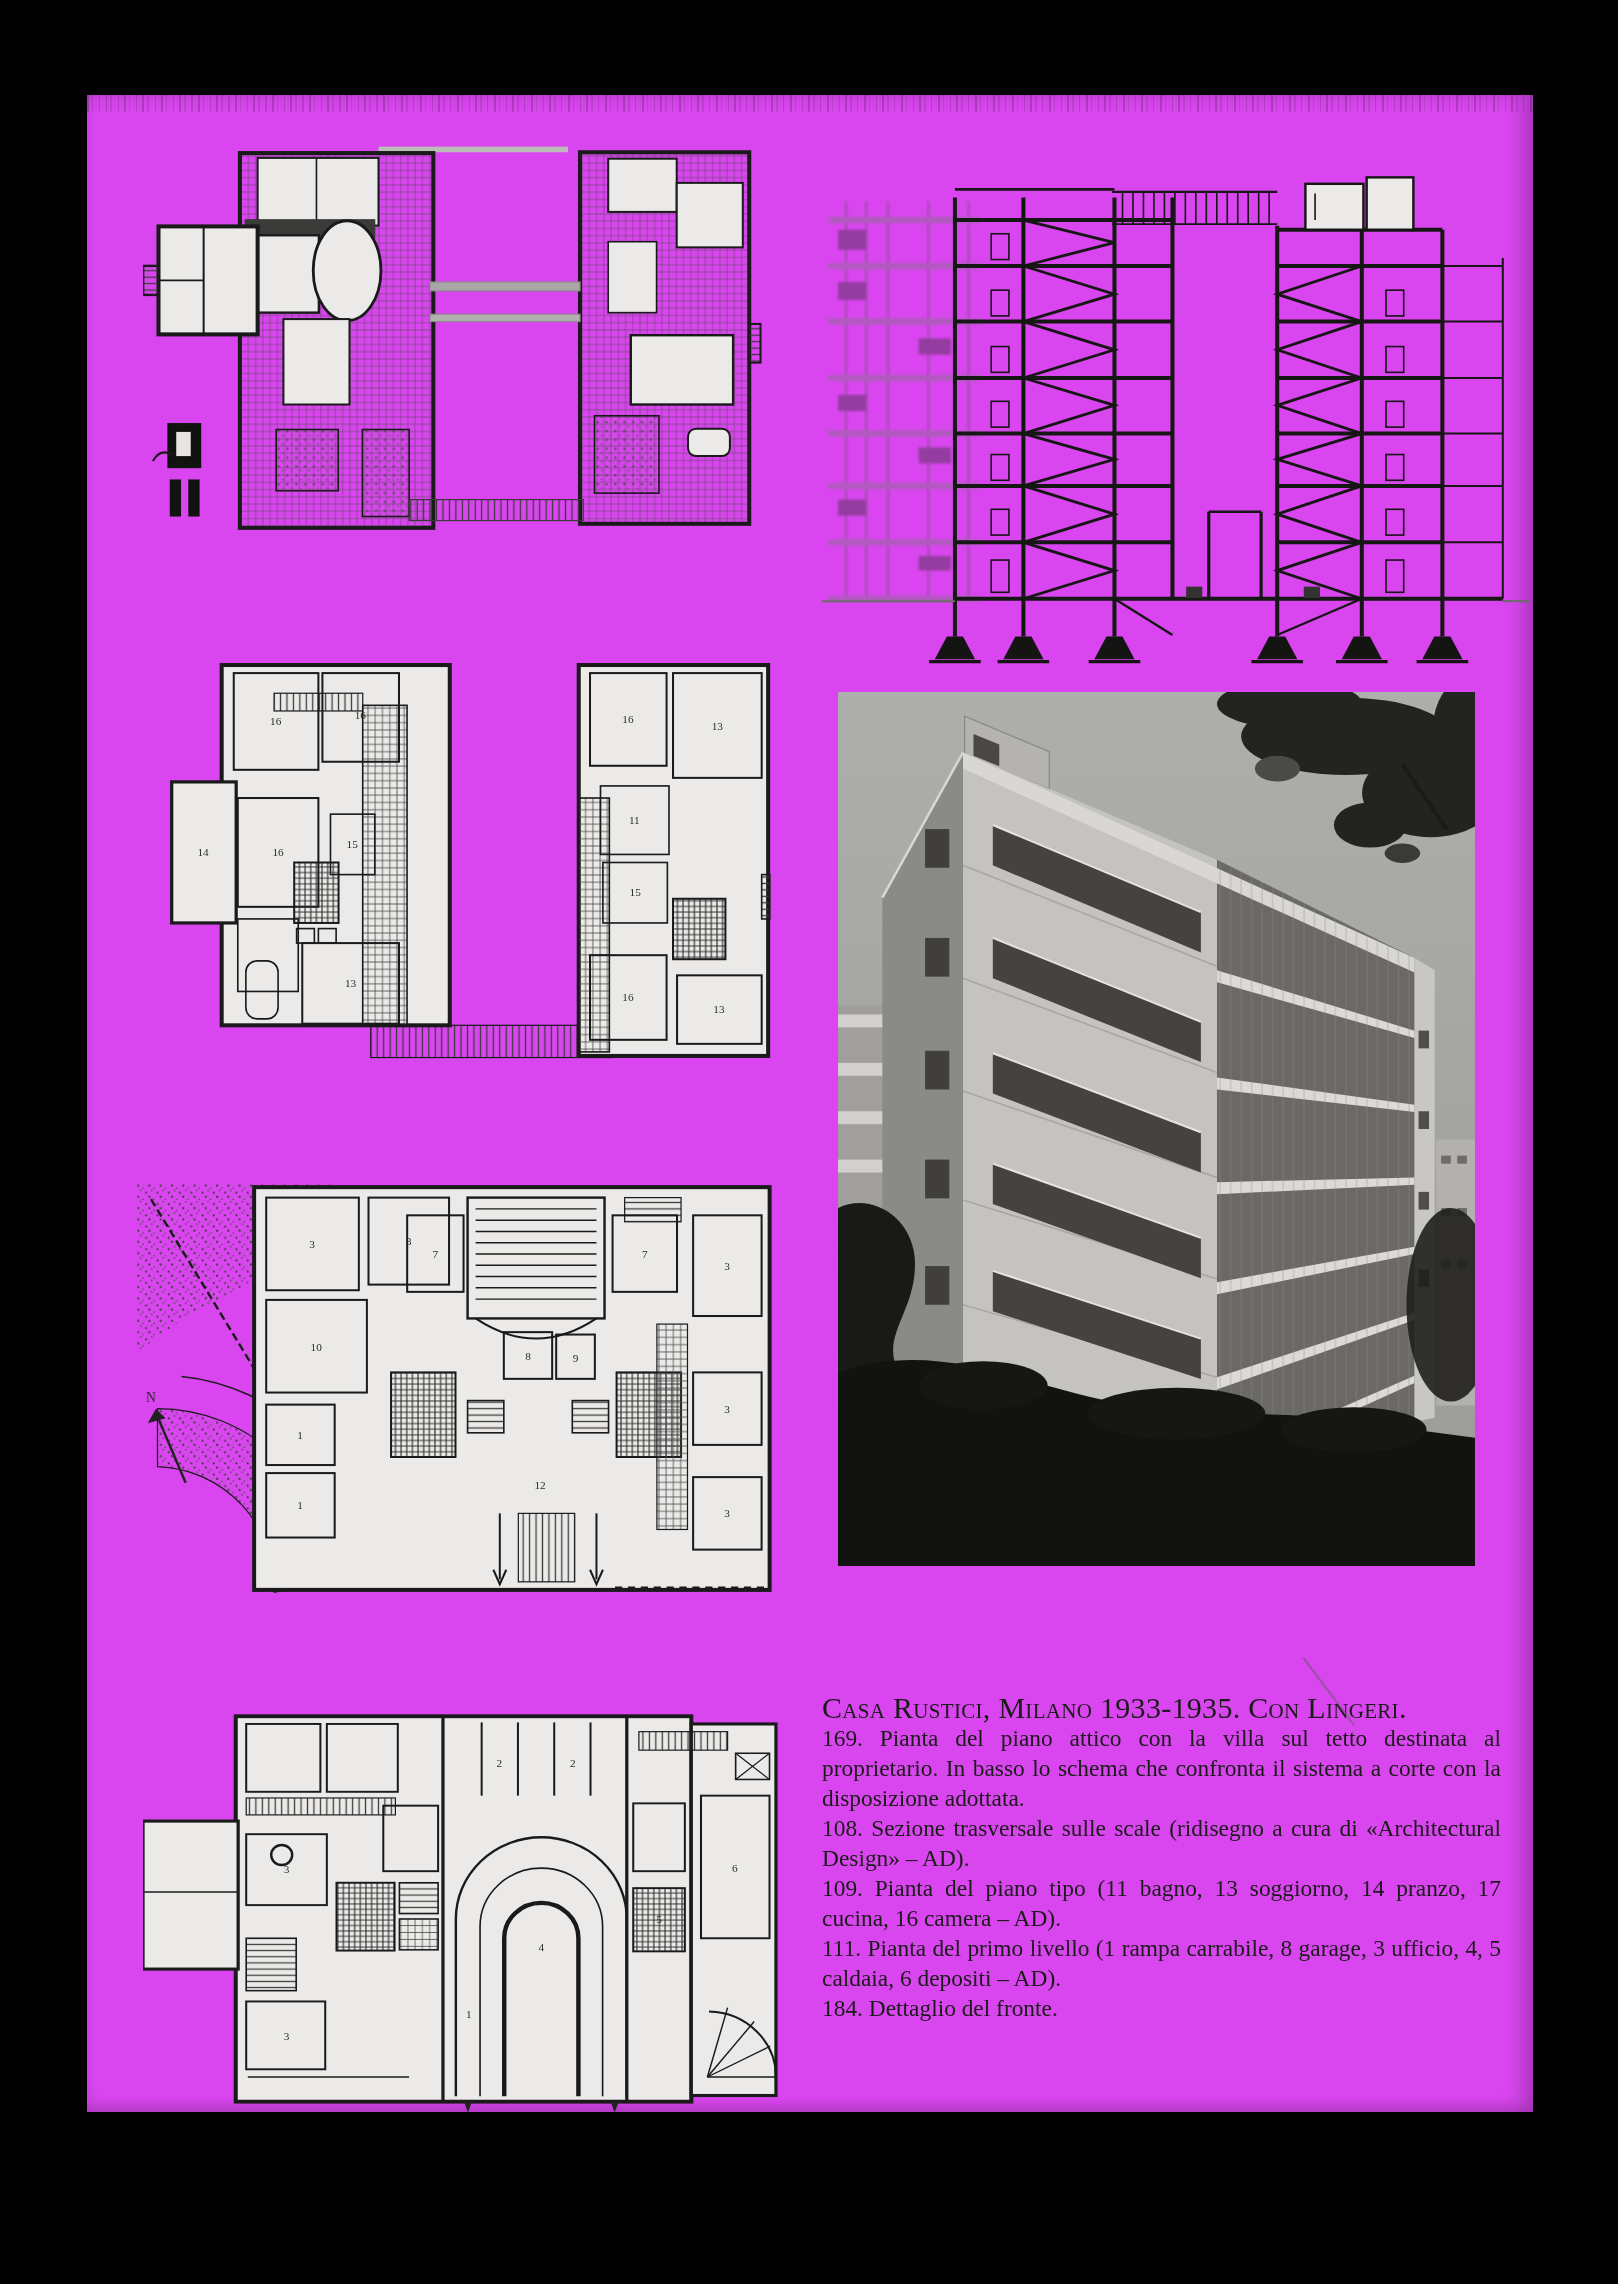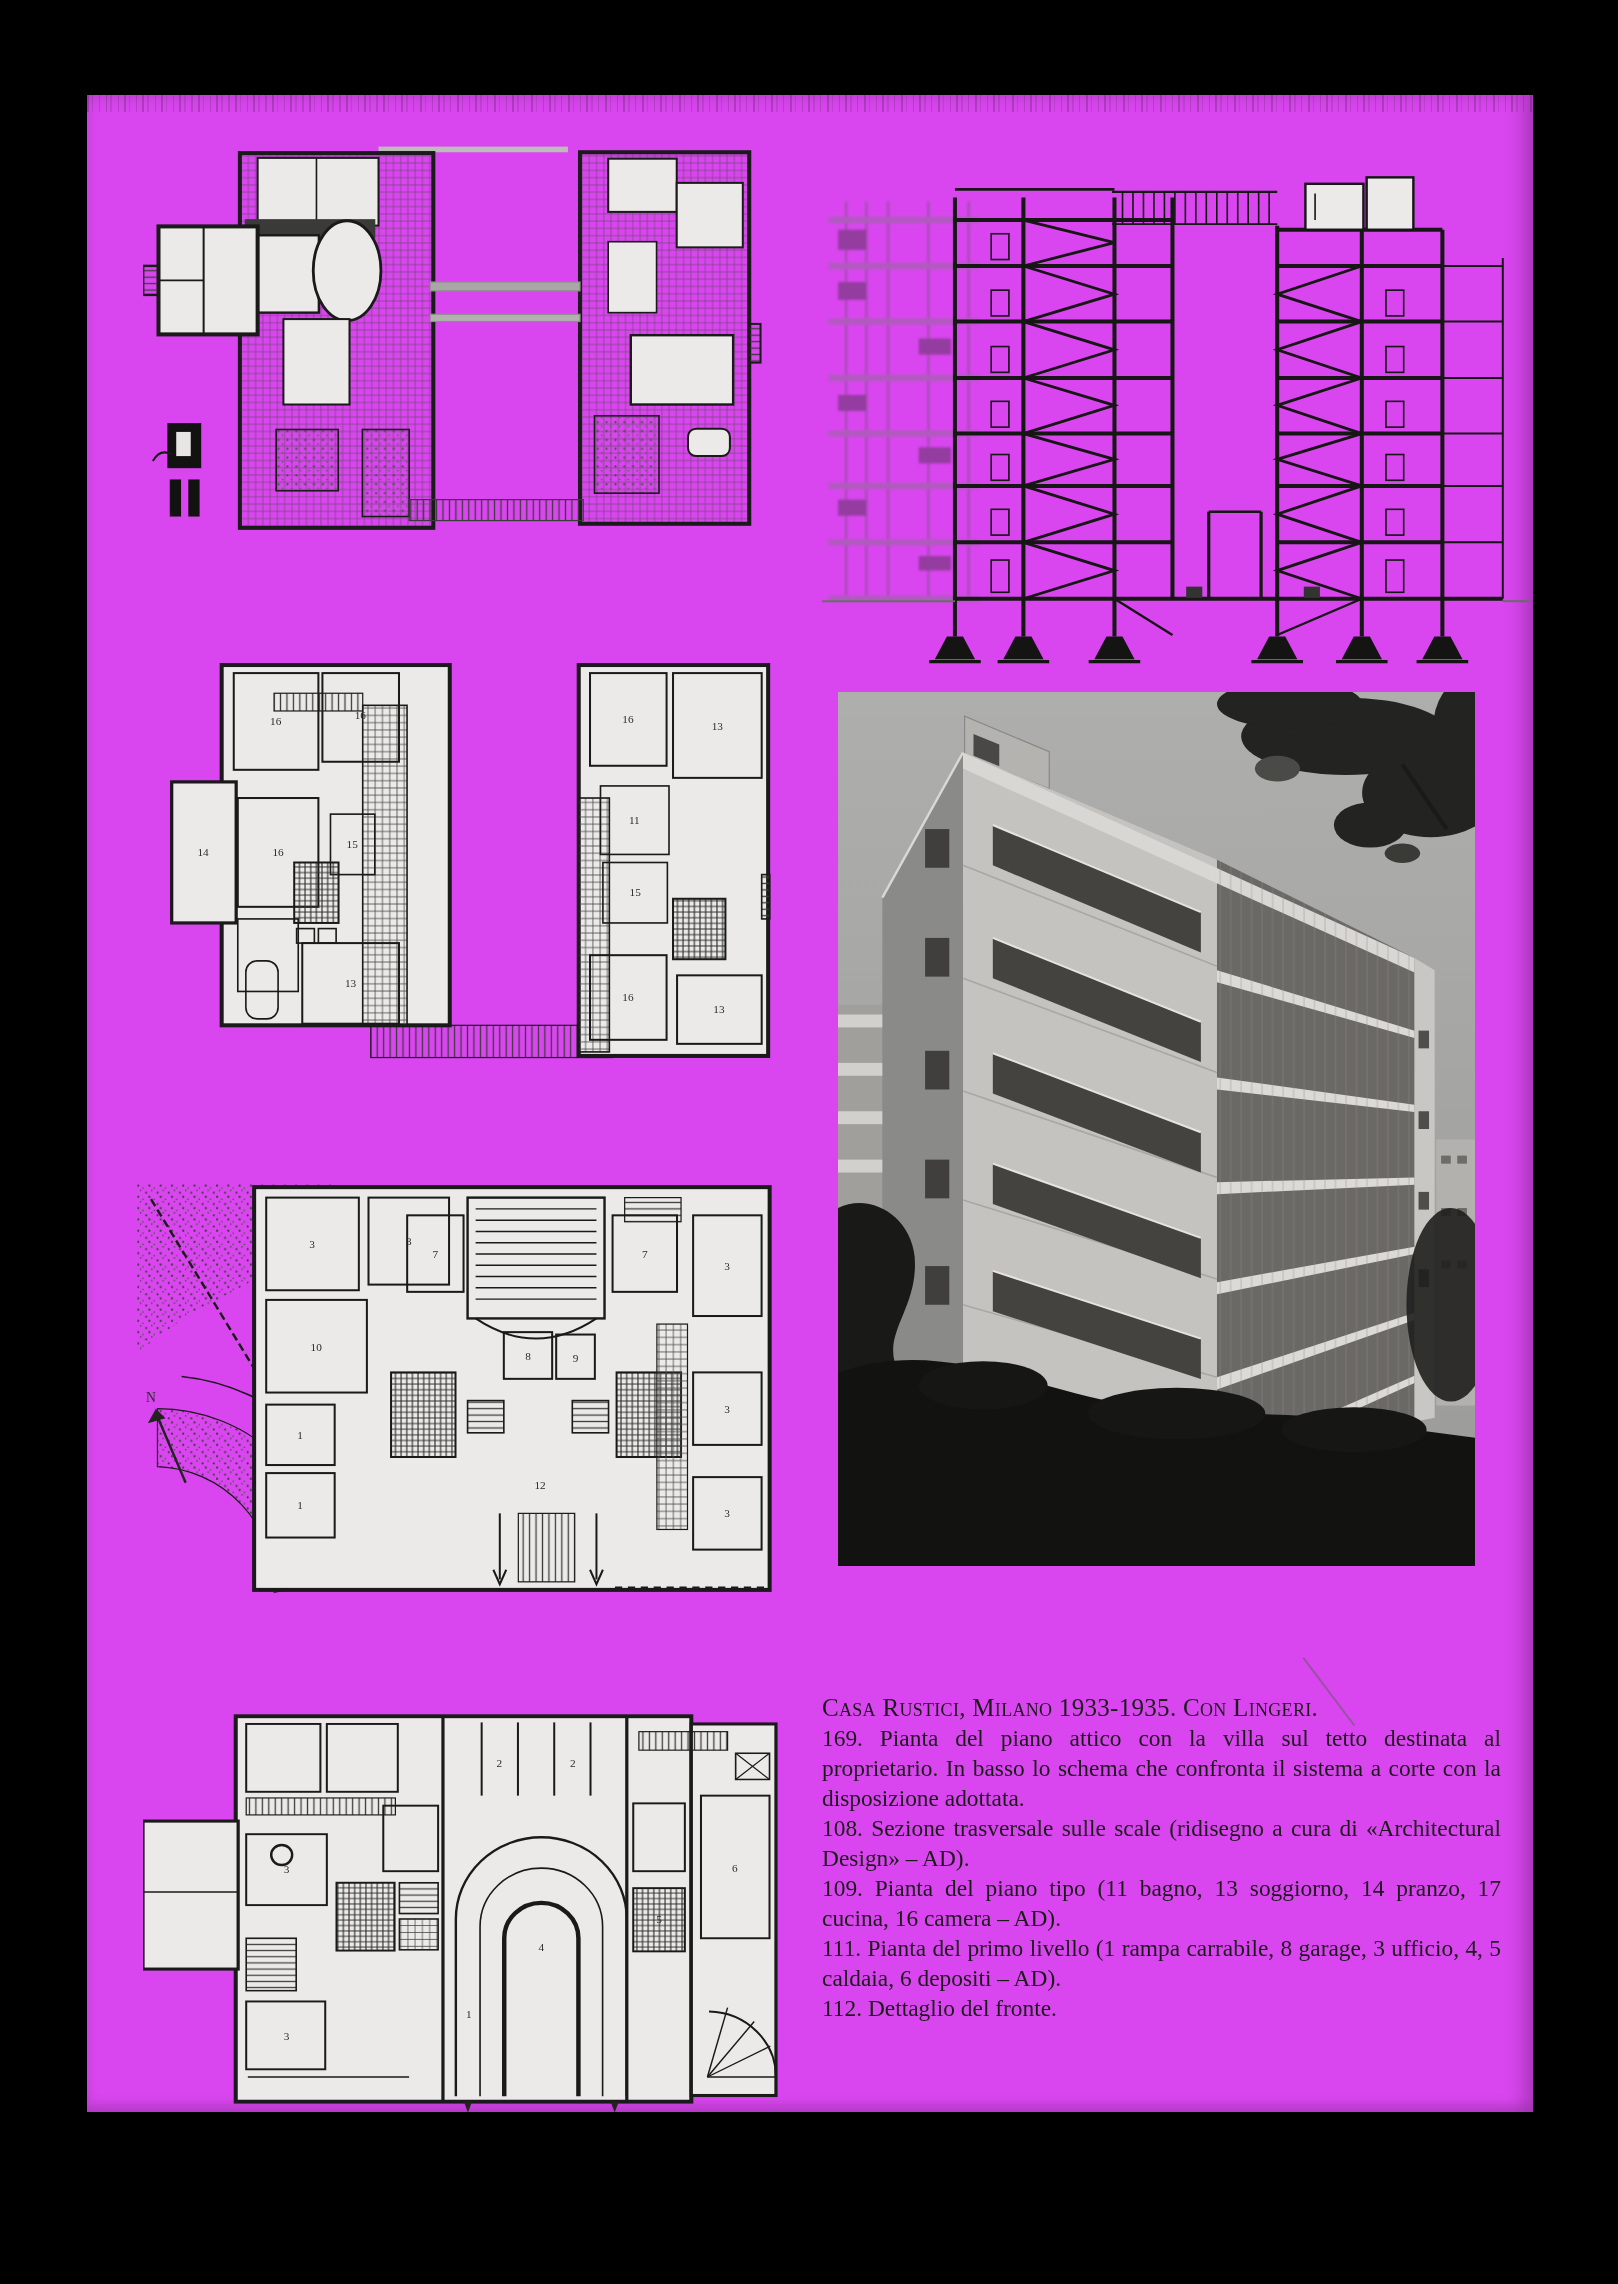--- a/index.html
+++ b/index.html
@@ -30,21 +30,21 @@
     opacity:.55;
   }
   .fig { position: absolute; }
   .caption {
     position: absolute;
     left: 735px; top: 1598px; width: 679px;
     color: #1b1b1a;
     font-size: 23.4px; line-height: 30px;
     text-align: justify;
   }
-  .cap-title { font-variant: small-caps; font-size: 25px; letter-spacing: 0.3px; }
+  .cap-title { font-variant: small-caps; font-size: 30px; letter-spacing: 0.3px; }
   .cap-item { }
   .scratch {
     position: absolute;
     left: 1217px; top: 1562px;
     width: 85px; height: 1.6px;
     background: rgba(95,95,95,.55);
     transform: rotate(53deg);
     transform-origin: left top;
   }
   svg text {
@@ -637,20 +637,20 @@
         <text x="734" y="214">6</text>
       </g>
     </svg>
 
     <div class="caption">
       <p class="cap-title">Casa Rustici, Milano 1933-1935. Con Lingeri.</p>
       <p class="cap-item">169. Pianta del piano attico con la villa sul tetto destinata al proprietario. In basso lo schema che confronta il sistema a corte con la disposizione adottata.</p>
       <p class="cap-item">108. Sezione trasversale sulle scale (ridisegno a cura di «Architectural Design» – AD).</p>
       <p class="cap-item">109. Pianta del piano tipo (11 bagno, 13 soggiorno, 14 pranzo, 17 cucina, 16 camera – AD).</p>
       <p class="cap-item">111. Pianta del primo livello (1 rampa carrabile, 8 garage, 3 ufficio, 4, 5 caldaia, 6 depositi – AD).</p>
-      <p class="cap-item">112. Dettaglio del fronte.</p>
+      <p class="cap-item">184. Dettaglio del fronte.</p>
     </div>
 
     <div class="scratch"></div>
 
   </div>
 </div>
 
 
 </body></html>

